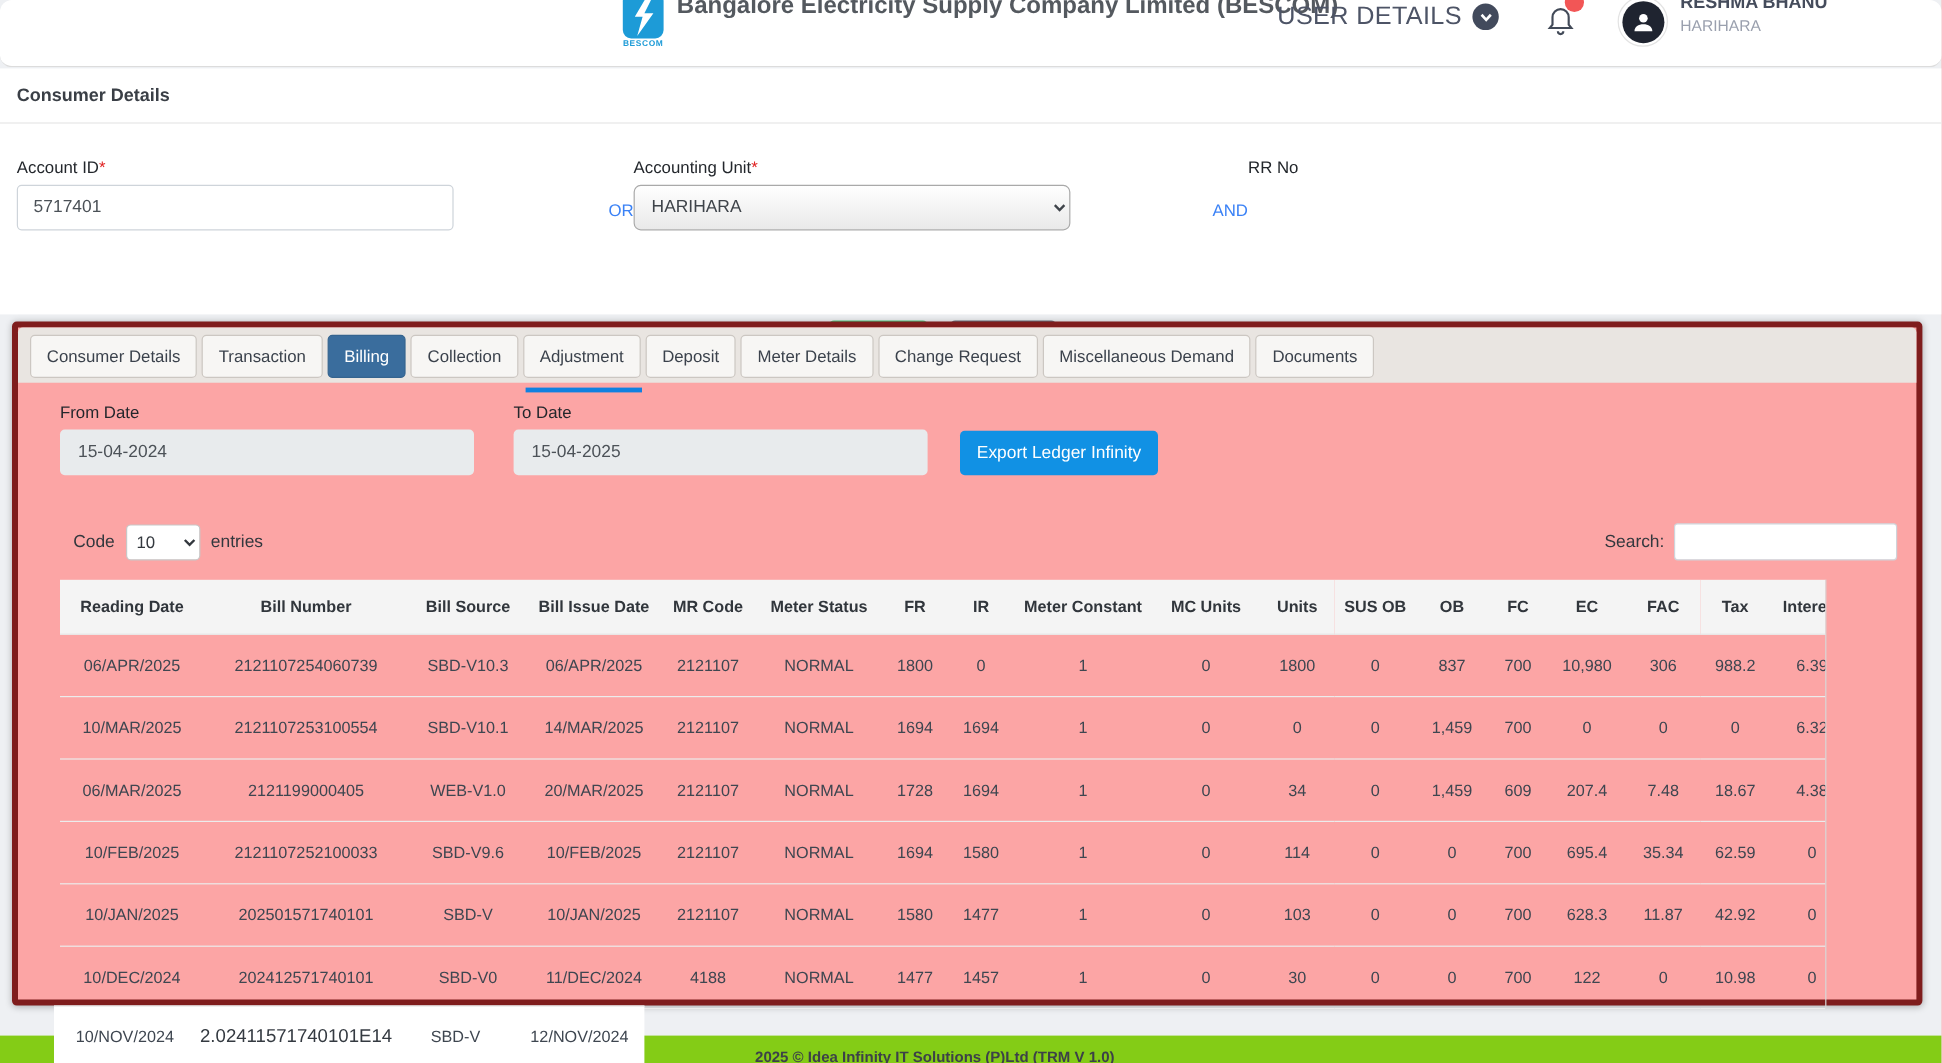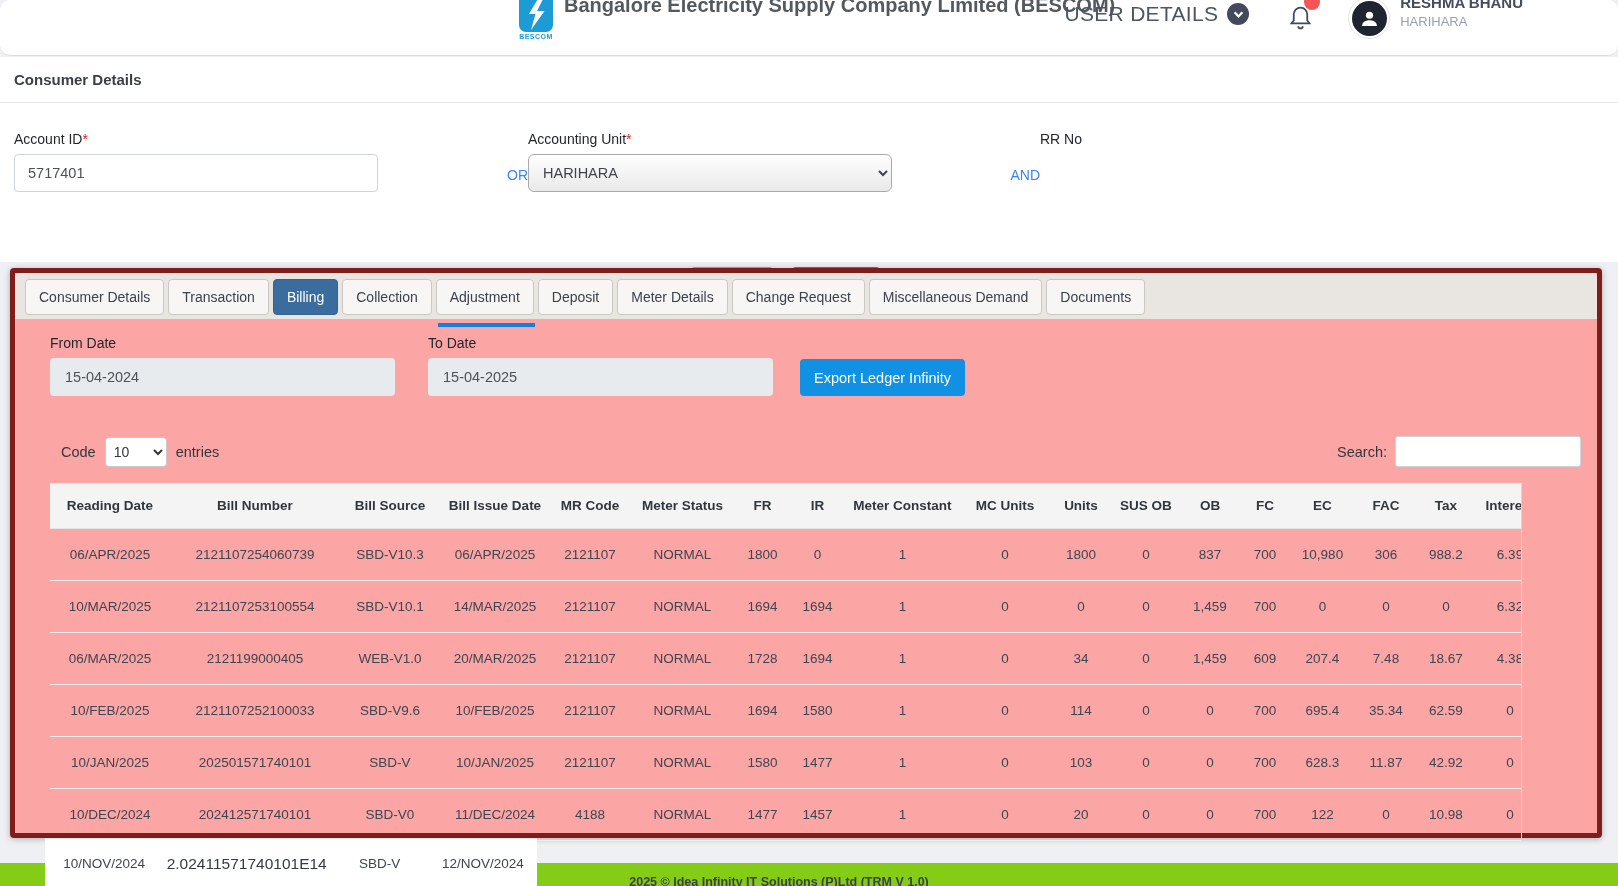--- a/index.html
+++ b/index.html
@@ -322,21 +322,21 @@
             <td>10/DEC/2024</td>
             <td class="bill-no">202412571740101</td>
             <td>SBD-V0</td>
             <td>11/DEC/2024</td>
             <td>4188</td>
             <td>NORMAL</td>
             <td>1477</td>
             <td>1457</td>
             <td>1</td>
             <td>0</td>
-            <td>20</td>
+            <td>30</td>
             <td>0</td>
             <td>0</td>
             <td>700</td>
             <td>122</td>
             <td>0</td>
             <td>10.98</td>
             <td>0</td>
           </tr>
         </tbody>
     </table>

